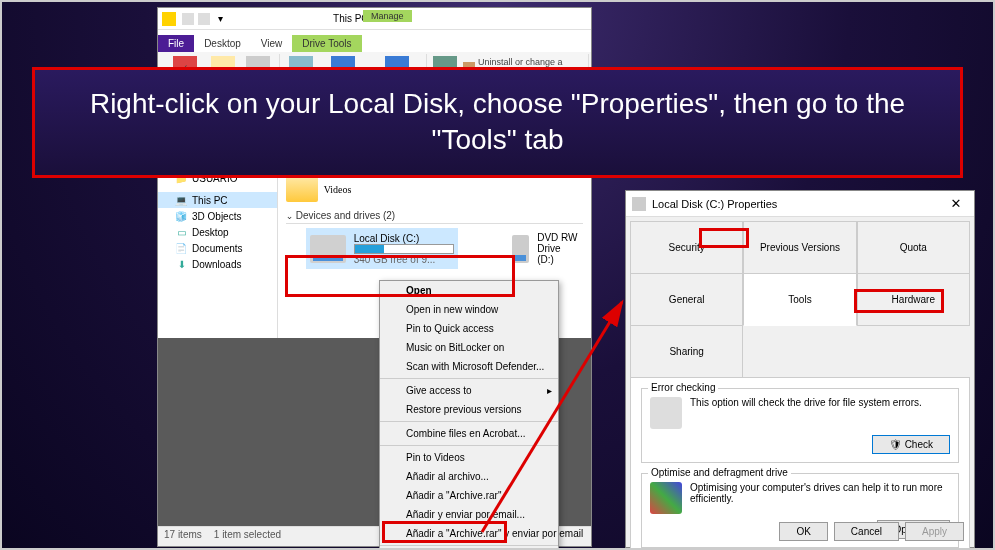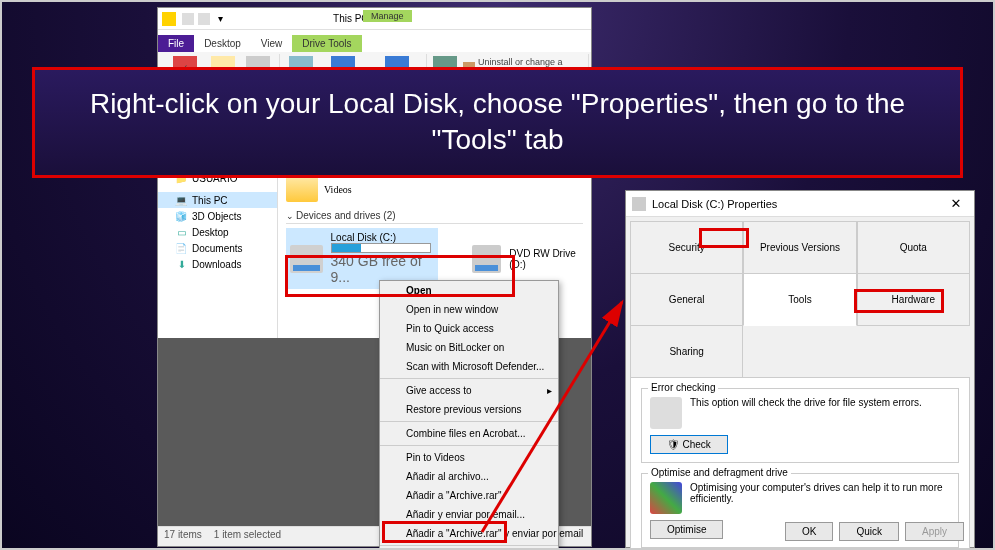--- a/index.html
+++ b/index.html
@@ -29,47 +29,47 @@
 .nav { width: 120px; border-right: 1px solid #ddd; background: #fff; overflow: hidden; font-size: 10px; }
 .nav-item { padding: 2px 6px 2px 18px; display: flex; align-items: center; gap: 4px; white-space: nowrap; }
 .nav-item.sel { background: #cce8ff; }
 .nav-icon { width: 12px; height: 12px; display: inline-flex; align-items: center; justify-content: center; flex-shrink: 0; }
 .content { flex: 1; background: #fff; padding: 4px 8px; font-size: 10px; }
 .folderrow { display: flex; gap: 40px; margin-bottom: 8px; font-family: Liberation Serif, serif; }
 .folderitem { display: flex; align-items: center; gap: 6px; }
 .foldericon { width: 32px; height: 26px; background: linear-gradient(#ffe9a8,#ffc93c); border-radius: 2px; position: relative; }
 .foldericon::before { content:''; position: absolute; top:-4px; left:0; width:14px; height:4px; background:#ffc93c; border-radius:2px 2px 0 0; }
 .section-hdr { color: #333; margin: 6px 0 4px; padding-bottom: 2px; border-bottom: 1px solid #ddd; }
-.driveitem { display: flex; align-items: center; gap: 8px; padding: 4px; position: relative; }
+.driveitem { display: flex; align-items: center; gap: 8px; padding: 4px; position: relative; margin-left: 20px; }
 .driveitem.sel { background: #cce8ff; }
 .driveicon { width: 36px; height: 28px; background: #d0d0d0; border-radius: 2px; position: relative; }
 .driveicon::after { content:''; position:absolute; bottom:2px; left:3px; right:3px; height:6px; background:#4a90d9; }
 .drivebar { width: 100px; height: 10px; border: 1px solid #999; background: #fff; position: relative; }
 .drivebar::after { content:''; position:absolute; left:0; top:0; bottom:0; width:30%; background:#26a0da; }
-.drivetxt { font-size: 14px; color: #666; }
+.drivetxt { font-size: 10px; color: #666; }
 .statusbar { position: absolute; bottom: 0; left: 0; right: 0; height: 20px; background: #f0f0f0; border-top: 1px solid #ddd; font-size: 10px; padding: 2px 6px; display: flex; gap: 12px; color: #555; }
 .statusarea { position: absolute; left: 0; bottom: 20px; right: 0; top: 330px; background: #5a5a5a; }
 .ctxmenu { position: absolute; left: 377px; top: 278px; width: 180px; background: #f0f0f0; border: 1px solid #999; box-shadow: 2px 2px 6px rgba(0,0,0,0.3); font-size: 10px; z-index: 5; }
 .ctx-item { padding: 4px 8px 4px 26px; position: relative; white-space: nowrap; }
 .ctx-item.bold { font-weight: bold; }
 .ctx-item.sep { border-bottom: 1px solid #ccc; padding: 0; height: 0; margin: 2px 0; }
 .ctx-item.sub::after { content: '▸'; position: absolute; right: 6px; }
 .dialog { left: 623px; top: 188px; width: 350px; height: 358px; background: #f0f0f0; }
 .dlg-title { height: 26px; background: #fff; display: flex; align-items: center; padding: 0 6px; font-size: 11px; border-bottom: 1px solid #ddd; }
 .dlg-close { margin-left: auto; width: 24px; text-align: center; font-size: 13px; }
 .dlg-tabs { display: flex; flex-wrap: wrap; background: #f0f0f0; padding: 4px 4px 0; font-size: 10px; }
 .dlg-tab { padding: 20px 0; width: 33.33%; text-align: center; border: 1px solid #ccc; background: #f0f0f0; margin-bottom: -1px; }
 .dlg-tab.active { background: #fff; border-bottom: 1px solid #fff; }
 .dlg-body { background: #fff; margin: 0 4px; border: 1px solid #ccc; height: 260px; padding: 10px; font-size: 10px; }
 .groupbox { border: 1px solid #ccc; padding: 8px; margin-bottom: 10px; position: relative; }
 .groupbox-title { position: absolute; top: -7px; left: 6px; background: #fff; padding: 0 3px; font-size: 10px; }
 .dlg-row { display: flex; gap: 8px; align-items: flex-start; }
 .dlg-icon { width: 32px; height: 32px; flex-shrink: 0; }
 .dlg-btn { padding: 3px 16px; border: 1px solid #999; background: #e8e8e8; font-size: 10px; }
-.dlg-btnrow { display: flex; margin-top: 6px; }
+.dlg-btnrow { display: flex; justify-content: flex-end; margin-top: 6px; }
 .dlg-footer { position: absolute; bottom: 6px; right: 10px; display: flex; gap: 6px; }
 .overlay-instr { position: absolute; left: 30px; top: 65px; right: 30px; background: linear-gradient(#2a1a5e, #1a0f3a); border: 3px solid #d00; padding: 16px 20px; text-align: center; color: #fff; font-size: 28px; line-height: 1.3; z-index: 20; font-weight: 500; }
 .redbox { position: absolute; border: 3px solid #d00; z-index: 10; pointer-events: none; }
 .rb1 { left: 283px; top: 253px; width: 230px; height: 42px; }
 .rb2 { left: 380px; top: 519px; width: 125px; height: 22px; }
 .rb3 { left: 697px; top: 226px; width: 50px; height: 20px; }
 .rb4 { left: 852px; top: 287px; width: 90px; height: 24px; }
 .arrow-svg { position: absolute; left: 460px; top: 280px; z-index: 8; pointer-events: none; }
 </style>
 </head>
@@ -276,21 +276,21 @@
         <div class="dlg-icon" style="background:linear-gradient(45deg,#d44,#4a4,#44d);border-radius:3px"></div>
         <div style="flex:1">Optimising your computer's drives can help it to run more efficiently.</div>
       </div>
       <div class="dlg-btnrow">
         <button class="dlg-btn">Optimise</button>
       </div>
     </div>
   </div>
   <div class="dlg-footer">
     <button class="dlg-btn">OK</button>
-    <button class="dlg-btn">Quick</button>
+    <button class="dlg-btn">Cancel</button>
     <button class="dlg-btn" style="color:#999">Apply</button>
   </div>
 </div>
 
 <div class="redbox rb1"></div>
 <div class="redbox rb2"></div>
 <div class="redbox rb3"></div>
 <div class="redbox rb4"></div>
 
 <svg class="arrow-svg" width="200" height="280">

